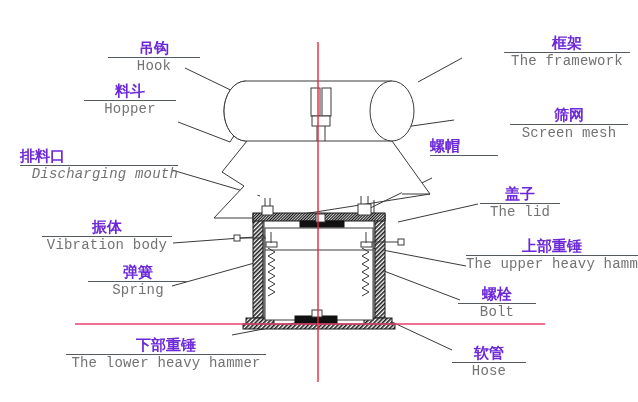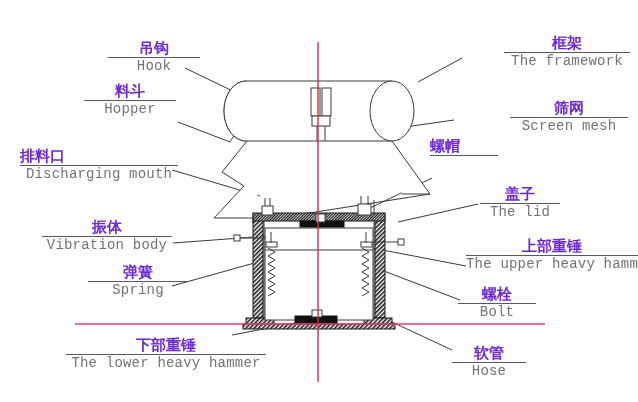--- a/index.html
+++ b/index.html
@@ -39,21 +39,21 @@
     font-family: "Liberation Mono", "DejaVu Sans Mono", monospace;
     font-size: 14px;
     line-height: 17px;
     color: #737373;
     display: block;
     letter-spacing: 0.2px;
   }
   .lbl-center .cn { text-align: center; }
   .lbl-center .en { text-align: center; }
   .lbl-left .cn { text-align: left; }
-  .lbl-left .en { text-align: center; }
+  .lbl-left .en { text-align: right; font-style: italic; }
   .rule {
     height: 1px;
     background: #555a5e;
     width: 100%;
   }
   .clip-right {
     overflow: hidden;
   }
 </style>
 </head>
@@ -189,21 +189,21 @@
     <div class="rule"></div>
     <span class="en">The lower heavy hammer</span>
   </div>
 
   <div class="callout lbl-center" style="left:504px; top:35px; width:126px;">
     <span class="cn">框架</span>
     <div class="rule"></div>
     <span class="en">The framework</span>
   </div>
 
-  <div class="callout lbl-center" style="left:510px; top:100px; width:118px;">
+  <div class="callout lbl-center" style="left:510px; top:107px; width:118px;">
     <span class="cn">筛网</span>
     <div class="rule"></div>
     <span class="en">Screen mesh</span>
   </div>
 
   <div class="callout lbl-left" style="left:430px; top:138px; width:68px;">
     <span class="cn">螺帽</span>
     <div class="rule"></div>
   </div>
 

